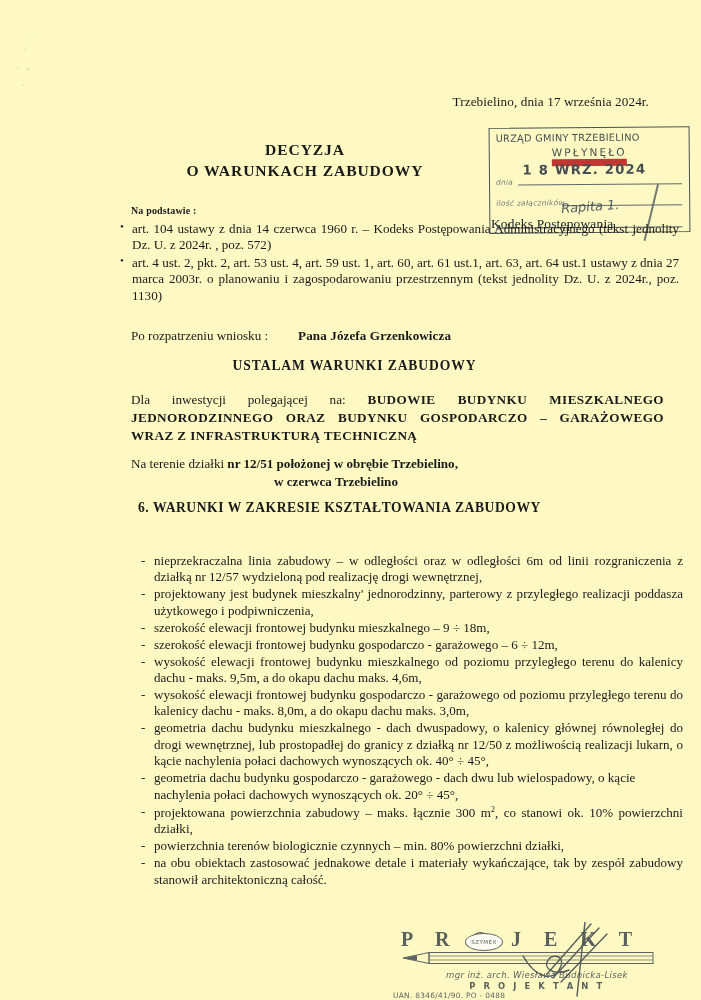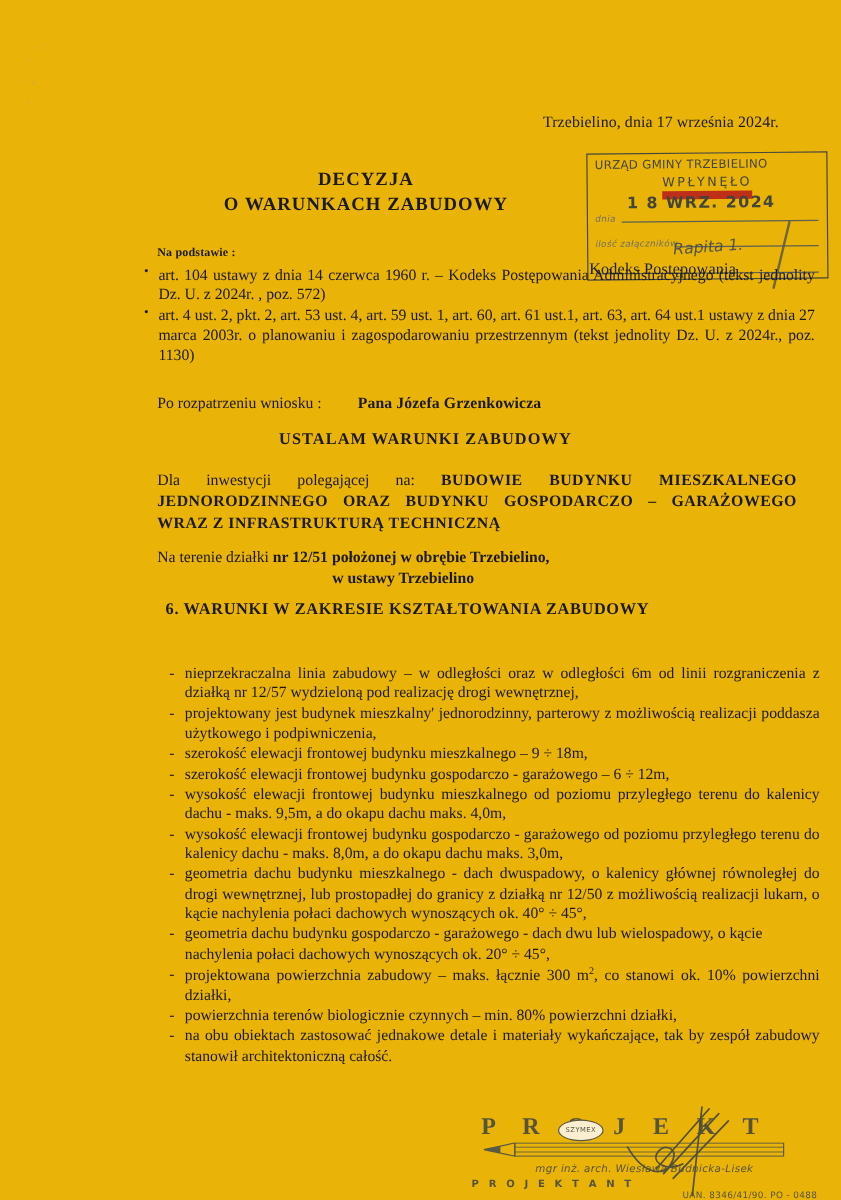--- a/index.html
+++ b/index.html
@@ -15,21 +15,21 @@
     overflow: hidden;
     font-family: "Liberation Serif", "DejaVu Serif", serif;
     color: #1a1a1a;
     -webkit-font-smoothing: antialiased;
   }
 
   
   .page {
     position: absolute;
     inset: 0;
-    background: #eab308;
+    background: #fef9c3;
   }
   .scan-speckle {
     position: absolute;
     left: 14px;
     top: 28px;
     width: 34px;
     height: 70px;
     opacity: .22;
     pointer-events: none;
   }
@@ -244,25 +244,25 @@
     position: absolute; left: 10px; top: 24px;
     width: 252px; height: 12px;
   }
   .d-name {
     position: absolute; left: 0; top: 42px; width: 100%;
     text-align: center; font-size: 8.6px; font-style: italic;
     letter-spacing: .3px;
   }
   .d-role {
     position: absolute; left: 0; top: 53px; width: 100%;
-    text-align: left; font-size: 8.4px; font-weight: bold; letter-spacing: 2.6px;
+    text-align: center; font-size: 8.4px; font-weight: bold; letter-spacing: 2.6px;
   }
   .d-uan {
     position: absolute; left: 0; top: 63px; width: 100%;
-    text-align: right; font-size: 7.4px; letter-spacing: .3px;
+    text-align: left; font-size: 7.4px; letter-spacing: .3px;
   }
   .d-sig {
     position: absolute; left: 110px; top: -6px;
     width: 130px; height: 78px;
     pointer-events: none;
   }
   .smudge-name {
     filter: blur(0.6px);
   }
 </style>
@@ -313,31 +313,31 @@
 
   <div class="s-ustalam">USTALAM WARUNKI ZABUDOWY</div>
 
   <div class="s-inwestycja">
     <span class="lead">Dla inwestycji polegającej na:</span>
     <span class="cap">BUDOWIE BUDYNKU MIESZKALNEGO JEDNORODZINNEGO ORAZ BUDYNKU GOSPODARCZO – GARAŻOWEGO WRAZ Z INFRASTRUKTURĄ TECHNICZNĄ</span>
   </div>
 
   <div class="s-dzialka">
     <span class="l1"><span>Na terenie działki </span><b>nr 12/51 położonej w obrębie Trzebielino,</b></span>
-    <span class="l2">w ustawy Trzebielino</span>
+    <span class="l2">w czerwca Trzebielino</span>
   </div>
 
   <div class="s-heading1">6. WARUNKI W ZAKRESIE KSZTAŁTOWANIA ZABUDOWY</div>
 
   <ul class="conds">
     <li class="j"><span>nieprzekraczalna linia zabudowy – w odległości oraz w odległości 6m od linii rozgraniczenia z działką nr 12/57 wydzieloną pod realizację drogi wewnętrznej,</span></li>
-    <li class="j"><span>projektowany jest budynek mieszkalny' jednorodzinny, parterowy z możliwością realizacji poddasza użytkowego i podpiwniczenia,</span></li>
+    <li class="j"><span>projektowany jest budynek mieszkalny' jednorodzinny, parterowy z przyległego realizacji poddasza użytkowego i podpiwniczenia,</span></li>
     <li><span>szerokość elewacji frontowej budynku mieszkalnego – 9 ÷ 18m,</span></li>
     <li><span>szerokość elewacji frontowej budynku gospodarczo - garażowego – 6 ÷ 12m,</span></li>
-    <li class="j"><span>wysokość elewacji frontowej budynku mieszkalnego od poziomu przyległego terenu do kalenicy dachu - maks. 9,5m, a do okapu dachu maks. 4,0m,</span></li>
+    <li class="j"><span>wysokość elewacji frontowej budynku mieszkalnego od poziomu przyległego terenu do kalenicy dachu - maks. 9,5m, a do okapu dachu maks. 4,6m,</span></li>
     <li class="j"><span>wysokość elewacji frontowej budynku gospodarczo - garażowego od poziomu przyległego terenu do kalenicy dachu - maks. 8,0m, a do okapu dachu maks. 3,0m,</span></li>
     <li class="j"><span>geometria dachu budynku mieszkalnego - dach dwuspadowy, o kalenicy głównej równoległej do drogi wewnętrznej, lub prostopadłej do granicy z działką nr 12/50 z możliwością realizacji lukarn, o kącie nachylenia połaci dachowych wynoszących ok. 40° ÷ 45°,</span></li>
     <li><span>geometria dachu budynku gospodarczo - garażowego - dach dwu lub wielospadowy, o kącie nachylenia połaci dachowych wynoszących ok. 20° ÷ 45°,</span></li>
     <li class="j"><span>projektowana powierzchnia zabudowy – maks. łącznie 300 m<sup class="sq">2</sup>, co stanowi ok. 10% powierzchni działki,</span></li>
     <li><span>powierzchnia terenów biologicznie czynnych – min. 80% powierzchni działki,</span></li>
     <li class="j"><span>na obu obiektach zastosować jednakowe detale i materiały wykańczające, tak by zespół zabudowy stanowił architektoniczną całość.</span></li>
   </ul>
 
   <div class="designer">
     <div class="d-projekt">P R O J E K T</div>

